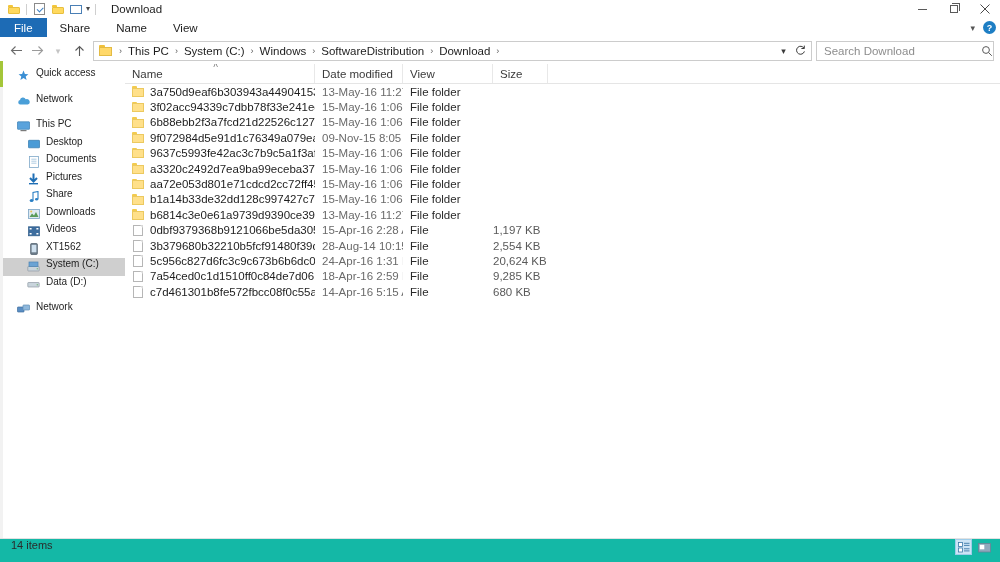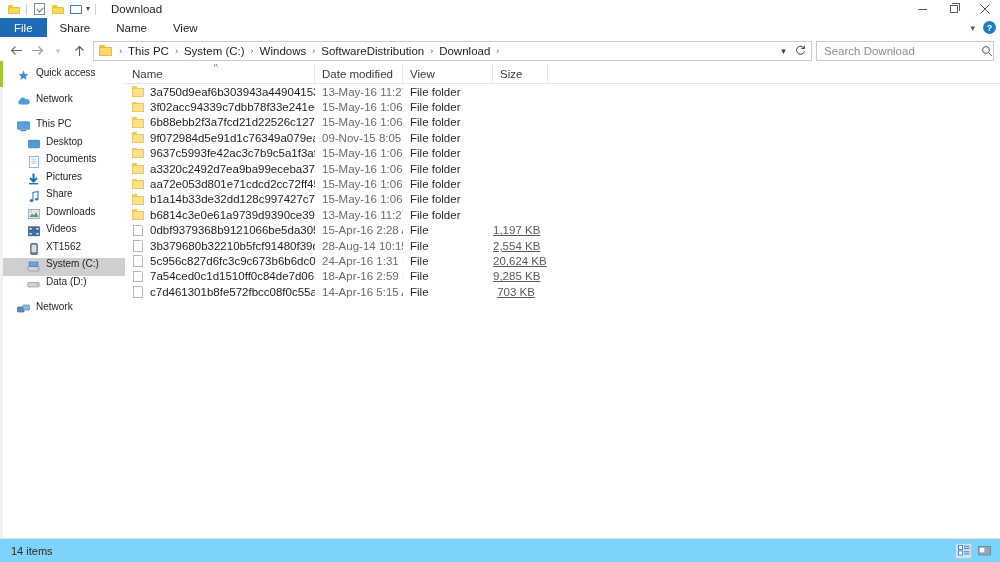--- a/index.html
+++ b/index.html
@@ -427,25 +427,24 @@
   }
   .cell-type {
     color: #2a2a2a;
     white-space: nowrap;
     overflow: hidden;
     padding-left: 7px;
     box-sizing: border-box;
   }
   .cell-size {
     color: #5a5a5a;
-    text-align: center;
+    text-align: left;
     white-space: nowrap;
     padding-right: 9px;
     box-sizing: border-box;
-    text-decoration: underline;
   }
   .ico {
     width: 12px;
     flex: 0 0 12px;
     height: 13px;
     margin-right: 6px;
     position: relative;
   }
   .ico.folder::before {
     content: "";
@@ -482,24 +481,23 @@
     border-left: 3.2px solid transparent;
     z-index: 2;
   }
 
   
   .statusbar {
     height: 23px;
     flex: 0 0 23px;
     border-top: 1px solid #e2e2e2;
     display: flex;
-    align-items: center;
     font-size: 11px;
     color: #2b2b2b;
-    background: #7dd3fc;
+    background: #14b8a6;
     position: relative;
   }
   .status-text { padding-left: 11px; }
   .view-btns {
     position: absolute;
     right: 7px;
     display: flex;
     gap: 4px;
     align-items: center;
   }
@@ -906,21 +904,21 @@
             <div class="cell-type" style="width: 90px;">File</div>
             <div class="cell-size" style="width: 55px;">9,285 KB</div>
           </div>
           <div class="row">
             <div class="cell-name" style="width: 190px;">
               <span class="ico file"></span>
               <span>c7d461301b8fe572fbcc08f0c55ac38f12e96...</span>
             </div>
             <div class="cell-date" style="width: 88px;">14-Apr-16 5:15 AM</div>
             <div class="cell-type" style="width: 90px;">File</div>
-            <div class="cell-size" style="width: 55px;">703 KB</div>
+            <div class="cell-size" style="width: 55px;">680 KB</div>
           </div>
         </div>
     </div>
   </div>
 
   <div class="statusbar">
     <div class="status-text">14 items</div>
     <div class="view-btns">
       <div class="view-btn active">
         <svg width="12" height="11" viewBox="0 0 12 11">

